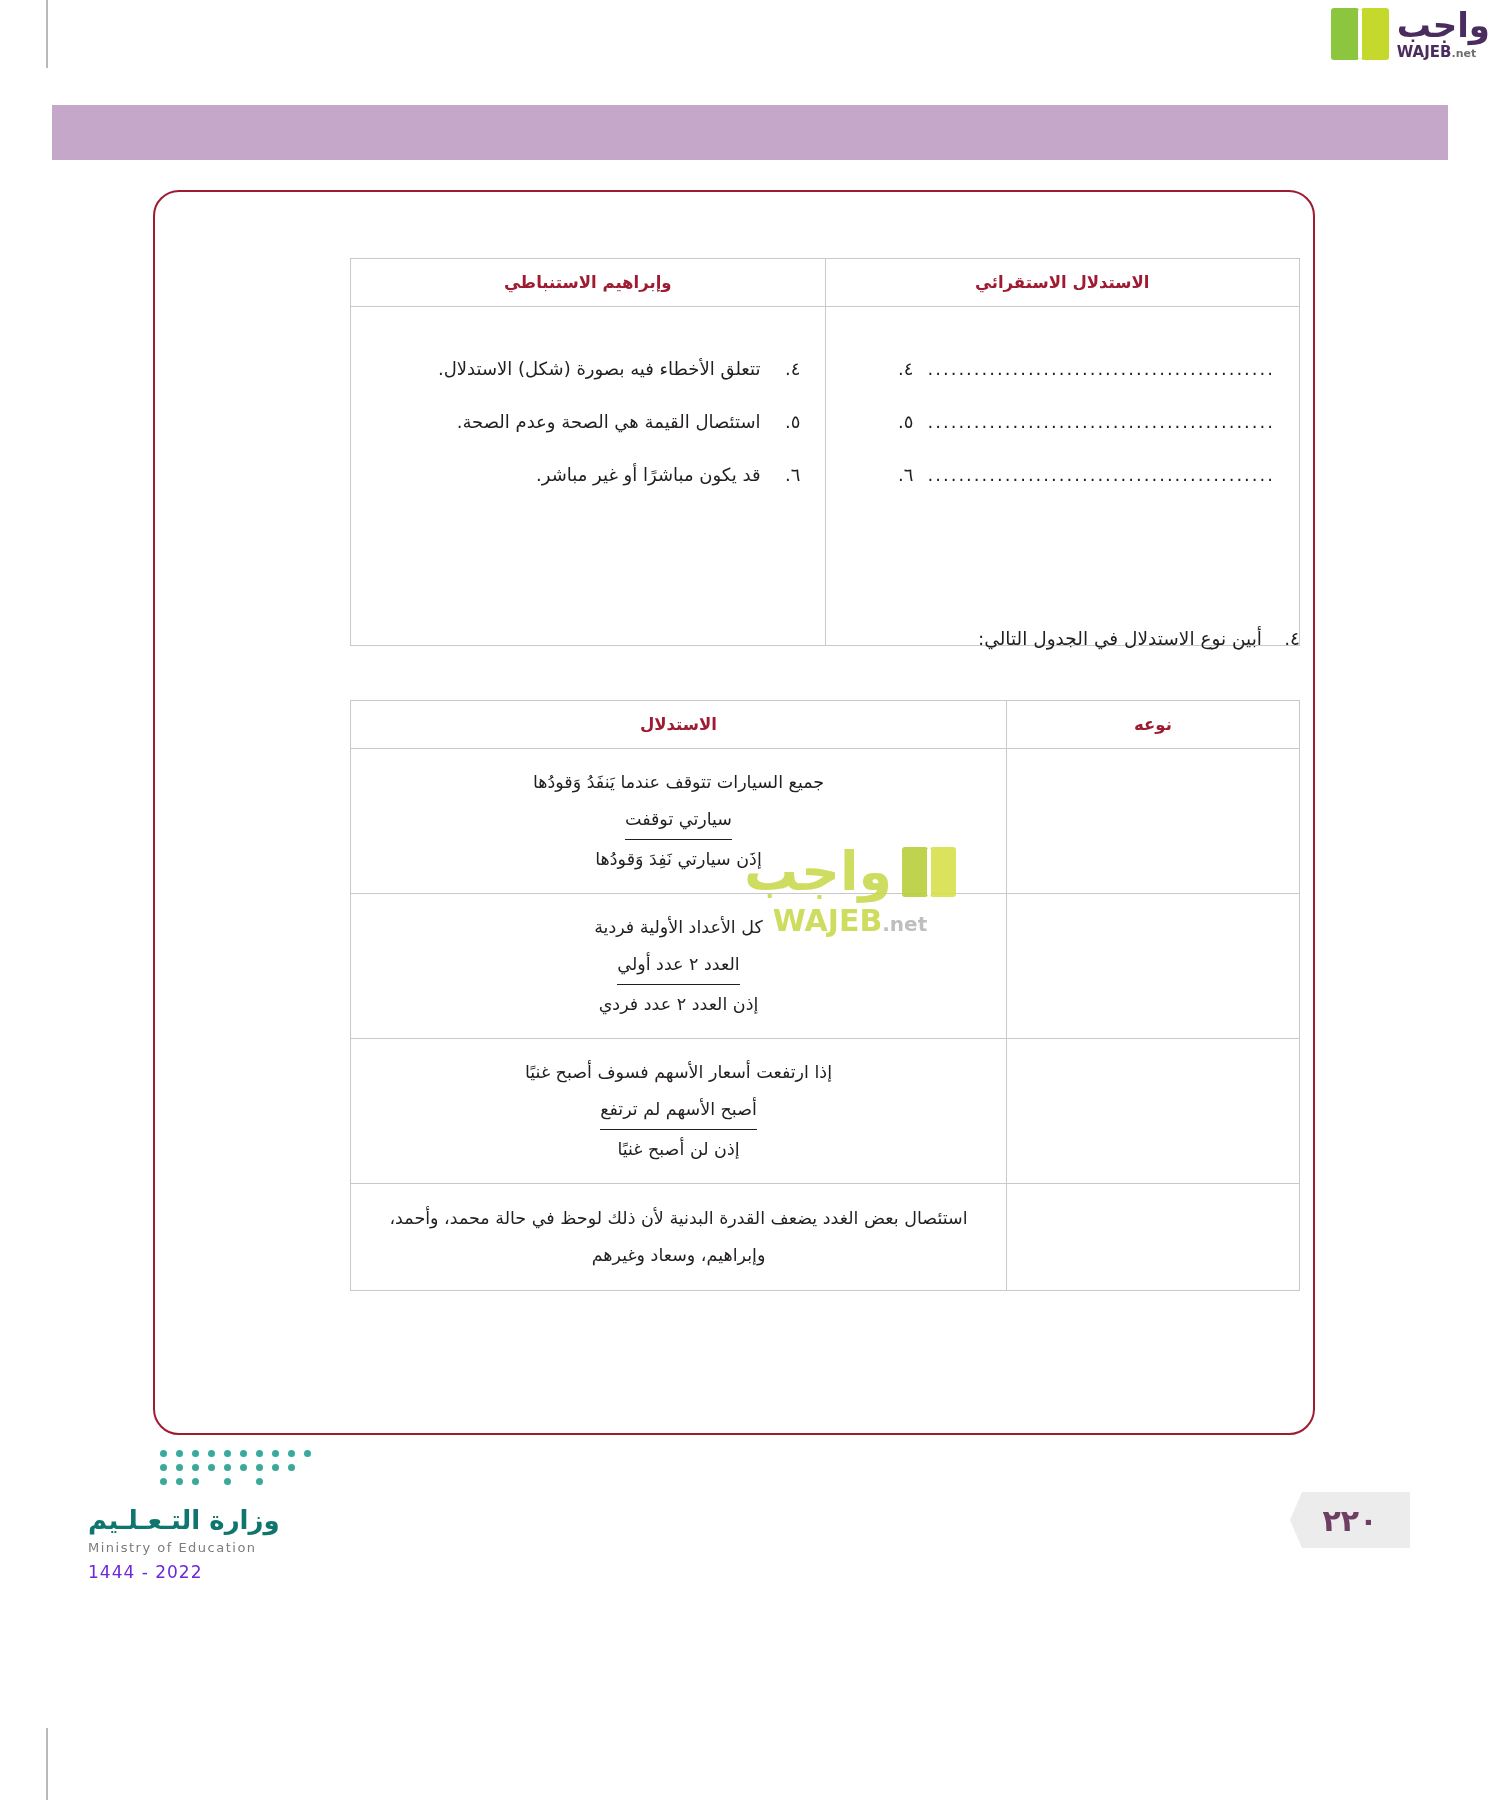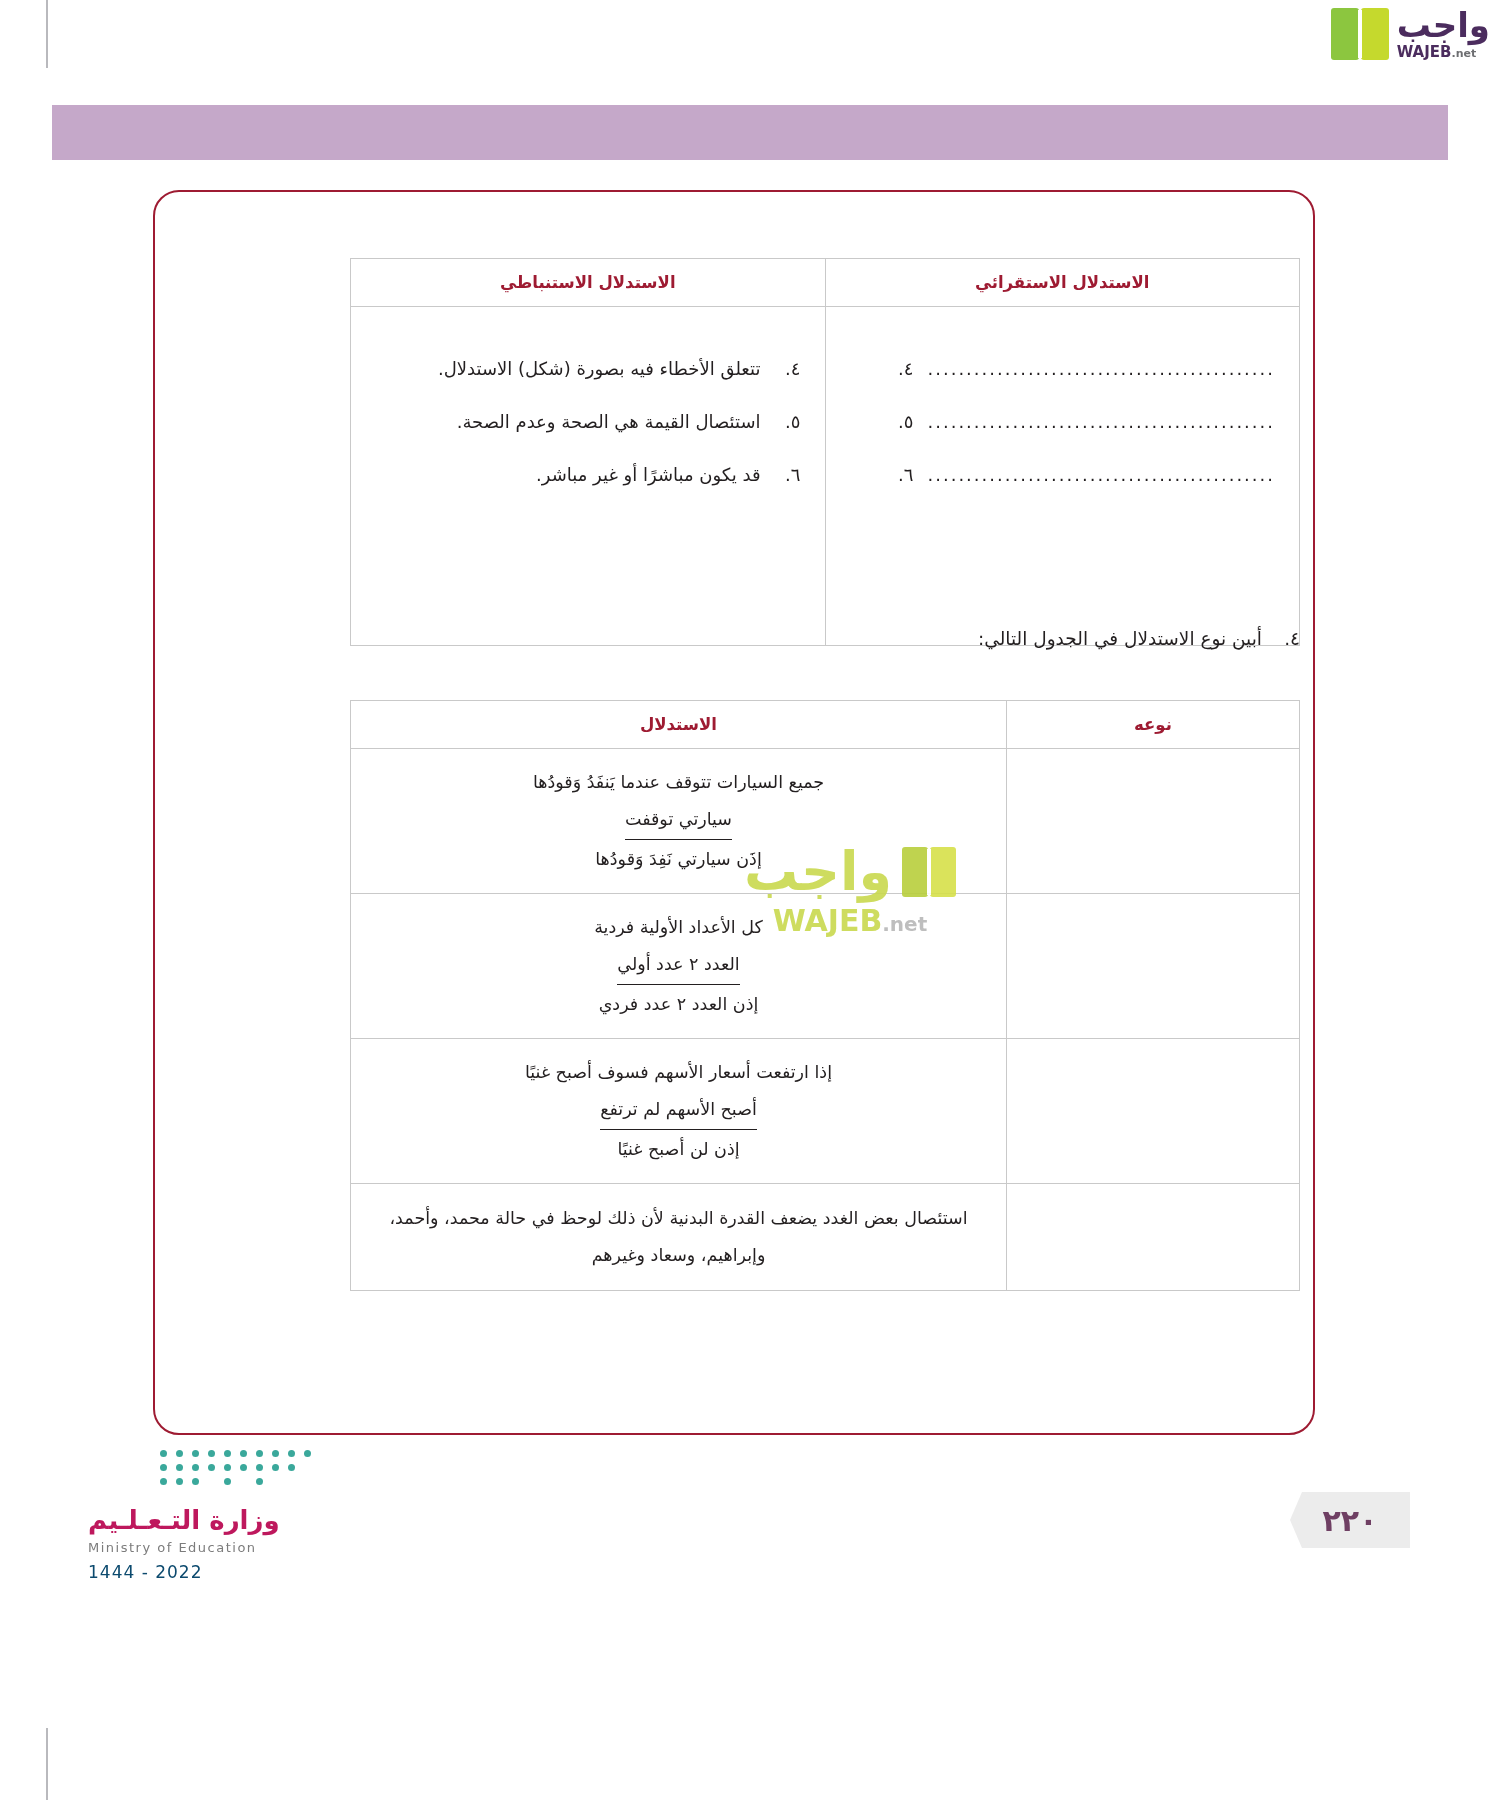--- a/index.html
+++ b/index.html
@@ -247,32 +247,32 @@
   }
   .moe {
     position: absolute;
     left: 88px;
     top: 1505px;
     text-align: left;
   }
   .moe-ar {
     font-size: 26px;
     font-weight: bold;
-    color: #be185d;
+    color: #0f766e;
     letter-spacing: 2px;
   }
   .moe-en {
     font-size: 13px;
     color: #7c7c7c;
     letter-spacing: 1.5px;
     margin-top: 5px;
   }
   .moe-year {
     font-size: 17px;
-    color: #0c4a6e;
+    color: #6d28d9;
     letter-spacing: 1px;
     margin-top: 7px;
   }
   .page-num-box {
     position: absolute;
     left: 1290px;
     top: 1492px;
     width: 120px;
     height: 56px;
     background: #ececec;
@@ -308,21 +308,21 @@
 </div>
 
 <div class="header-band"></div>
 
 <div class="frame"></div>
 
 <table class="tbl" id="table-reasoning">
   <thead>
     <tr>
       <th>الاستدلال الاستقرائي</th>
-      <th>الاستدلال الاستنباطي</th>
+      <th>وإبراهيم الاستنباطي</th>
     </tr>
   </thead>
   <tbody>
     <tr>
       <td>
         <ul class="num-list">
           <li>
             <span class="dots">.............................................</span>
             <span class="idx">٤.</span>
           </li>

